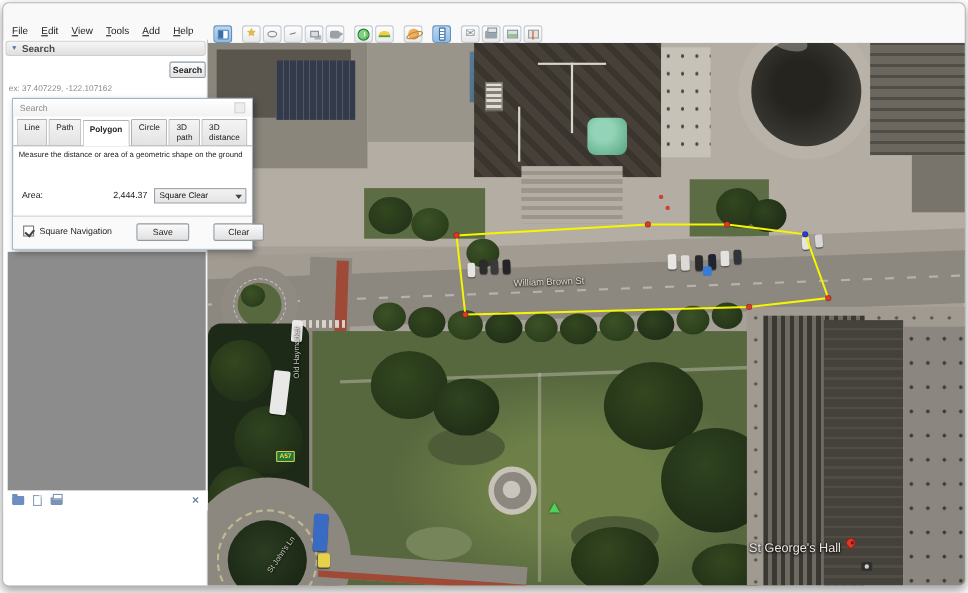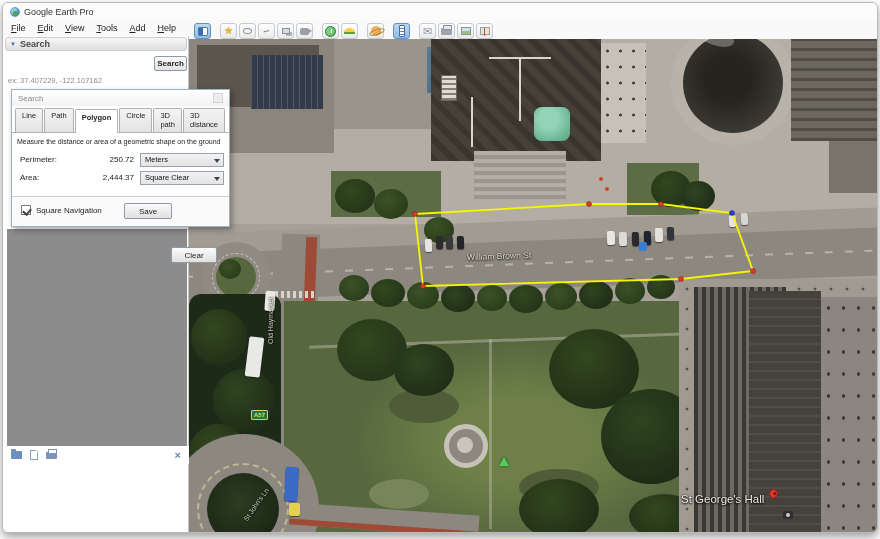--- a/index.html
+++ b/index.html
@@ -91,24 +91,20 @@
   .rd-check{ position:absolute; left:9px; top:8px; width:10px; height:10px; background:#fff; border:1px solid #7a7a7a;}
   .rd-check:after{ content:""; position:absolute; left:2px; top:1px; width:4px; height:6px; border:solid #444; border-width:0 2px 2px 0; transform:rotate(40deg);}
   .rd-checklabel{ position:absolute; left:24px; top:9px; font-size:8px; color:#222;}
   .rd-btn{ position:absolute; top:6px; height:16px; font-size:8px; color:#222; background:linear-gradient(#fbfbfb,#e0e0e0); border:1px solid #8f9aa4; border-radius:2px; display:flex; align-items:center; justify-content:center;}
 </style>
 </head>
 <body>
 
 <div class="window">
 
-  <div class="titlebar">
-    <span class="app-globe"></span>
-    <span class="title-text">Google Earth Pro</span>
-  </div>
 
   <div class="menubar">
     <span class="menu-item"><u>F</u>ile</span>
     <span class="menu-item"><u>E</u>dit</span>
     <span class="menu-item"><u>V</u>iew</span>
     <span class="menu-item"><u>T</u>ools</span>
     <span class="menu-item"><u>A</u>dd</span>
     <span class="menu-item"><u>H</u>elp</span>
   </div>
 
@@ -315,37 +311,29 @@
     </div>
     <div class="rd-tabs">
       <span class="rd-tab">Line</span>
       <span class="rd-tab">Path</span>
       <span class="rd-tab active">Polygon</span>
       <span class="rd-tab">Circle</span>
       <span class="rd-tab">3D path</span>
       <span class="rd-tab">3D distance</span>
     </div>
     <div class="rd-desc">Measure the distance or area of a geometric shape on the ground</div>
-    <div class="rd-row" style="top:62px;">
-      <span class="rlabel">Perimeter:</span>
-      <span class="rvalue">250.72</span>
-      <span class="rd-select">
-          <span>Meters</span>
-          <span class="arrow"></span>
-        </span>
-    </div>
     <div class="rd-row" style="top:80px;">
       <span class="rlabel">Area:</span>
       <span class="rvalue">2,444.37</span>
       <span class="rd-select">
           <span>Square Clear</span>
           <span class="arrow"></span>
         </span>
     </div>
     <div class="rd-bottom">
       <span class="rd-check"></span>
       <span class="rd-checklabel">Square Navigation</span>
       <span class="rd-btn" style="left:112px;width:48px;">Save</span>
-      <span class="rd-btn" style="left:159px;width:46px;margin-top:44px;">Clear</span>
+      <span class="rd-btn" style="left:182px;width:46px;">Clear</span>
     </div>
   </div>
 
 </div>
 
 </body></html>

